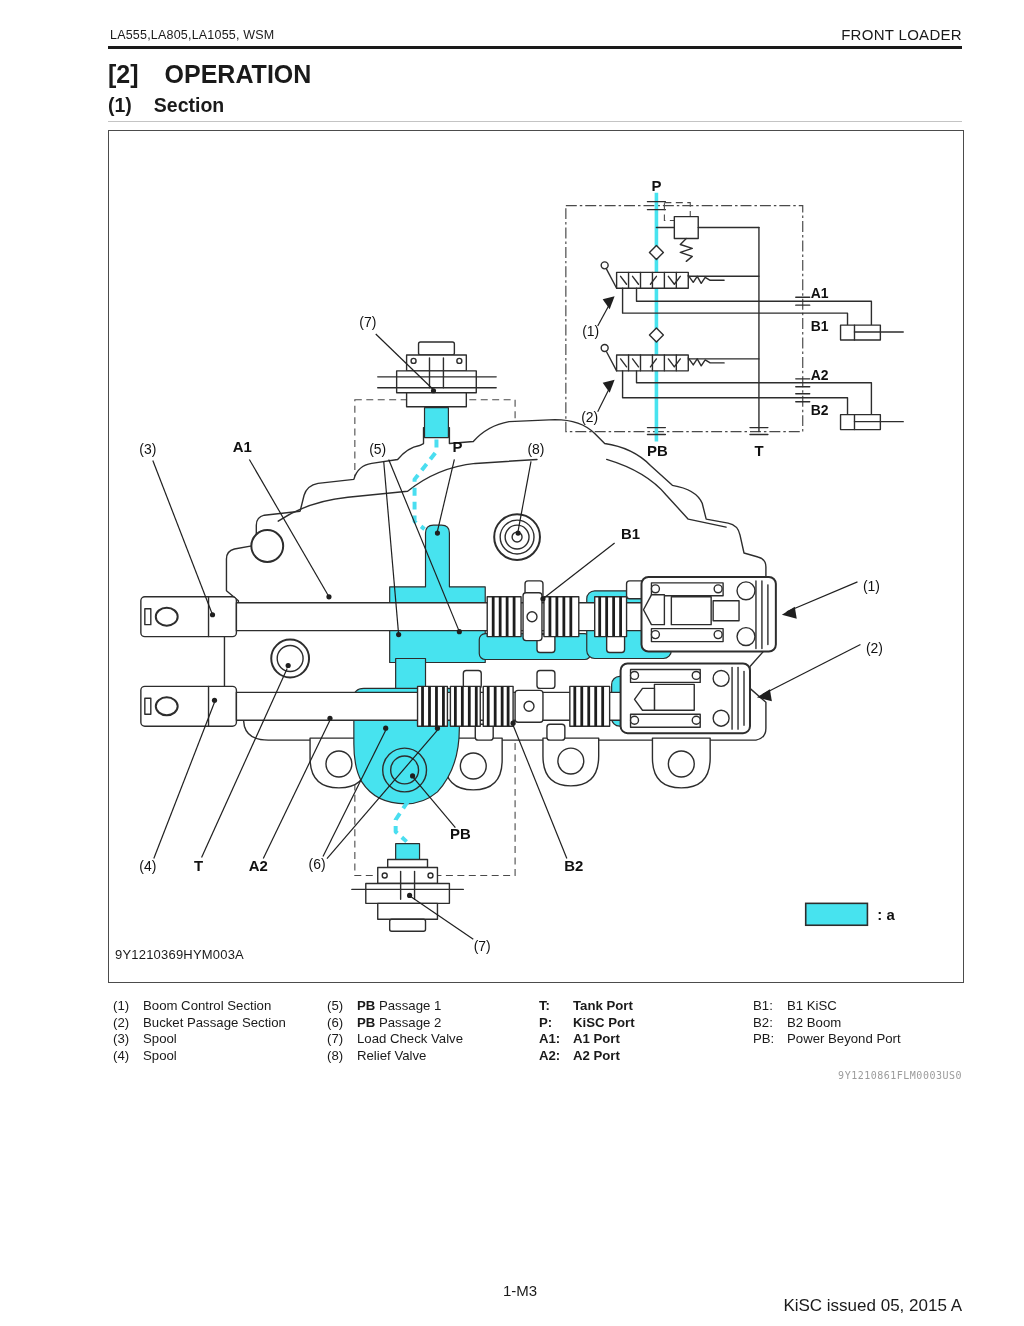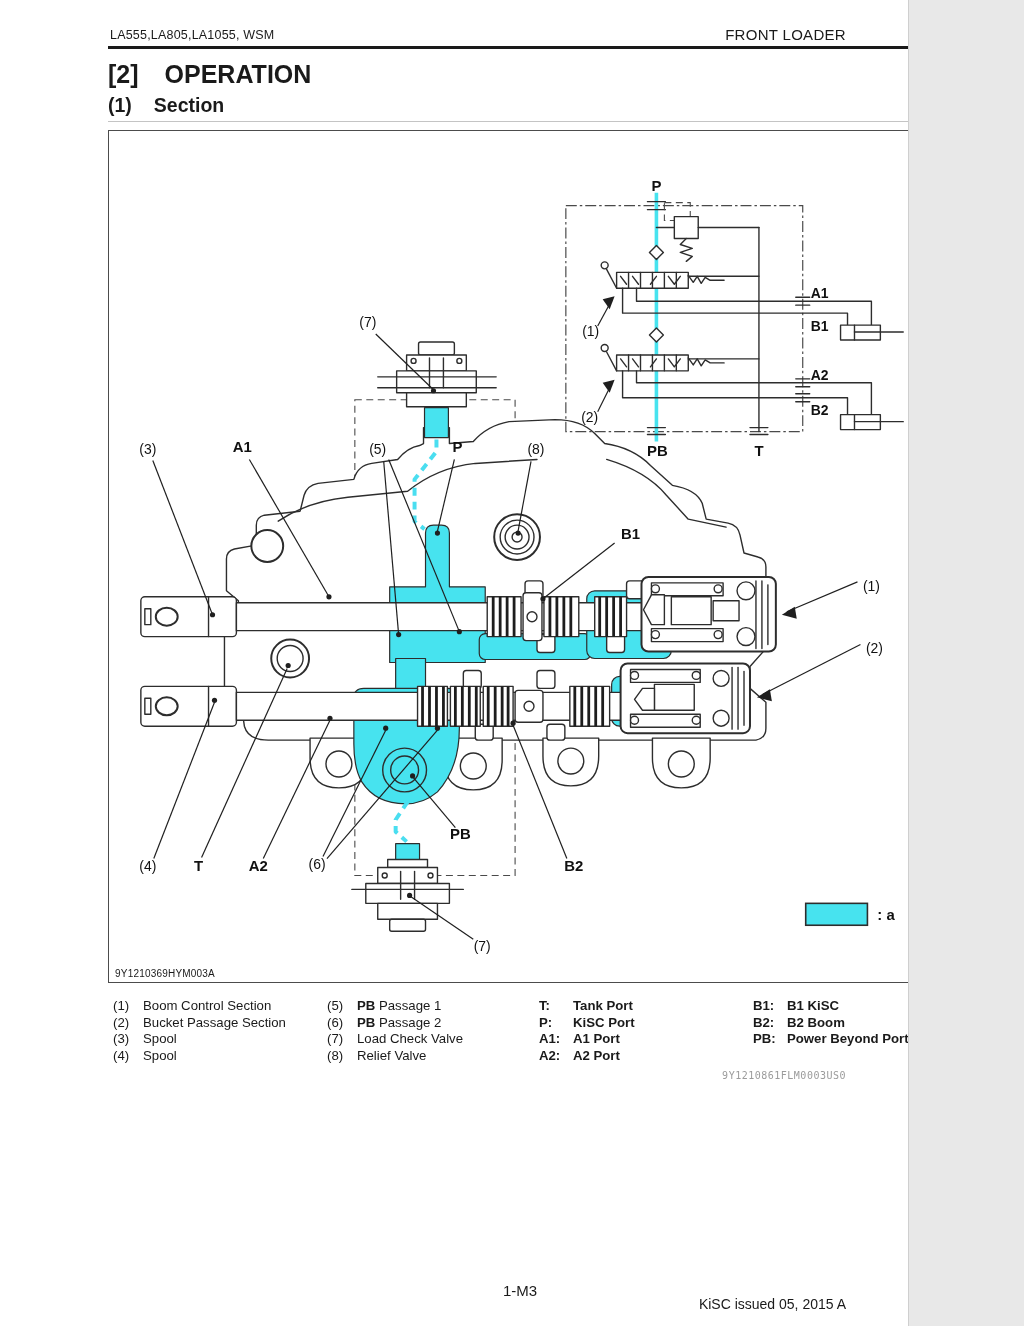--- a/index.html
+++ b/index.html
@@ -1,40 +1,40 @@
 <!DOCTYPE html>
 <html><head>
 <meta charset="utf-8">
 <style>
   html,body{margin:0;padding:0;background:#e8e8e8;}
-  .page{position:relative;width:908px;height:1326px;background:#fff;outline:1px solid #cfcfcf;
+  .page{position:relative;width:1024px;height:1326px;background:#fff;outline:1px solid #cfcfcf;
         font-family:"Liberation Sans",sans-serif;color:#1a1a1a;overflow:hidden;}
   .abs{position:absolute;}
   
   .hdr-left{left:110px;top:28px;font-size:12.5px;letter-spacing:.2px;}
   .hdr-right{right:62px;top:26px;font-size:15px;font-weight:500;letter-spacing:.3px;text-align:right;}
   .hdr-rule{left:108px;top:46px;width:854px;height:3px;background:#1a1a1a;}
   .title-row{left:108px;top:60px;display:flex;gap:26px;font-size:25px;font-weight:bold;}
   .subtitle-row{left:108px;top:94px;display:flex;gap:22px;font-size:19.5px;font-weight:bold;}
   .sub-rule{left:108px;top:121px;width:854px;height:1px;background:#c4c4c4;}
   
   .figure-box{left:108px;top:130px;width:854px;height:851px;border:1.6px solid #4c4c4c;background:#fff;}
-  .fig-code{left:6px;bottom:3px;font-size:10px;letter-spacing:.2px;}
+  .fig-code{left:6px;bottom:20px;font-size:13px;letter-spacing:.2px;}
   
   .legend{left:0;top:998px;width:1024px;font-size:13.2px;line-height:16.6px;}
   .lg-col{position:absolute;top:0;}
   .lg-row{display:flex;}
   .lg-num{width:30px;flex:0 0 30px;}
   .lg-col b{font-weight:bold;}
-  .col1{left:113px;} .col2{left:327px;} .col3{left:539px;font-weight:bold;} .col4{left:753px;font-weight:bold;}
+  .col1{left:113px;} .col2{left:327px;} .col3{left:539px;font-weight:bold;} .col4{left:753px;font-weight:normal;}
   .lg-key{width:34px;flex:0 0 34px;}
   .doc-code{right:62px;top:1070px;font-family:"DejaVu Sans Mono","Liberation Mono",monospace;
             font-size:10px;color:#9b9b9b;letter-spacing:.5px;}
   .page-num{left:0;top:1282px;width:1040px;text-align:center;font-size:15px;}
-  .footer{right:62px;top:1296px;font-size:14px;margin-left:24px;}
+  .footer{right:62px;top:1296px;font-size:17px;margin-left:24px;}
   
   .ln{fill:none;stroke:#2d2d2d;stroke-width:1.4;stroke-linejoin:round;stroke-linecap:round;}
   .lw{fill:#fff;stroke:#2d2d2d;stroke-width:1.4;stroke-linejoin:round;}
   .lw2{fill:#fff;stroke:#2d2d2d;stroke-width:2;stroke-linejoin:round;}
   .bar{stroke:#1d1d1d;stroke-width:2.8;}
   .cy{fill:#47e3ef;stroke:#2d2d2d;stroke-width:1.2;stroke-linejoin:round;}
   .cyl{stroke:#47e3ef;stroke-width:3.6;fill:none;}
   .cyd{stroke:#4adef0;stroke-width:4;fill:none;stroke-dasharray:8 6;stroke-linejoin:round;}
   .dsh{stroke:#4a4a4a;stroke-width:1.1;fill:none;stroke-dasharray:7 4.5;}
   .ddt{stroke:#4a4a4a;stroke-width:1.2;fill:none;stroke-dasharray:11 3 2.5 3;}

